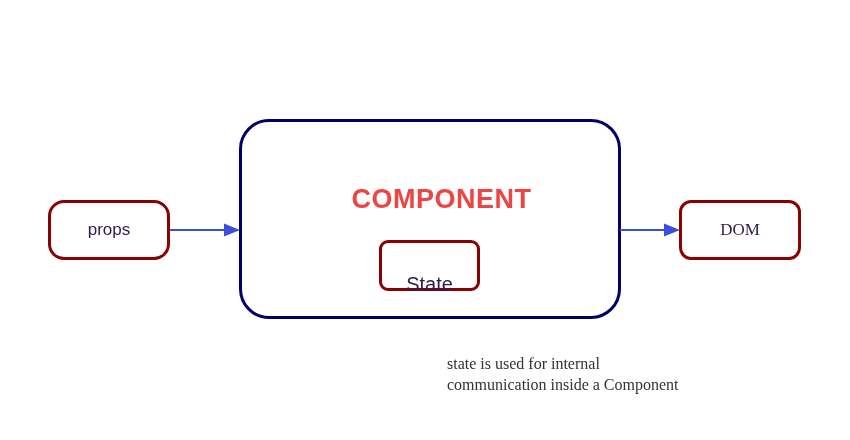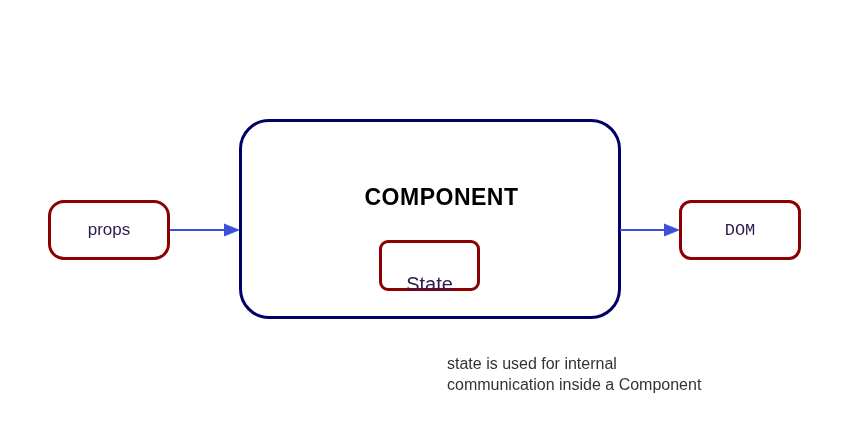--- a/index.html
+++ b/index.html
@@ -47,44 +47,44 @@
     left: 679px;
     top: 200px;
     width: 122px;
     height: 60px;
     border: 3px solid #8b0000;
     border-radius: 12px;
   }
   .node-dom .node-label {
     font-size: 17px;
     color: #2e1a4f;
-    font-family: Liberation Mono, monospace;
+    font-family: Liberation Serif, serif;
   }
 
   
   .node-component {
     left: 239px;
     top: 119px;
     width: 382px;
     height: 200px;
     border: 3px solid #000066;
     border-radius: 30px;
     display: block;
   }
   .component-title {
     position: absolute;
     left: 0;
     right: 0;
     top: 62px;
     text-align: center;
     font-family: "Liberation Sans", sans-serif;
     font-weight: bold;
-    font-size: 23px;
+    font-size: 27px;
     letter-spacing: 0.5px;
-    color: #000000;
+    color: #ef4444;
     padding-left: 23px;
   }
 
   .node-state {
     position: absolute;
     left: 137px;
     top: 118px;
     width: 101px;
     height: 51px;
     box-sizing: border-box;
@@ -110,21 +110,21 @@
   .arrow svg { display: block; overflow: visible; }
 
   .arrow-props-component { left: 170px; top: 219px; width: 70px; }
   .arrow-component-dom  { left: 620px; top: 219px; width: 60px; }
 
   
   .caption {
     position: absolute;
     left: 447px;
     top: 353px;
-    font-family: Liberation Sans, sans-serif;
+    font-family: Liberation Serif, serif;
     font-size: 16px;
     line-height: 21px;
     color: #333333;
     white-space: pre-line;
   }
 </style>
 </head>
 <body>
 
 <div id="canvas">

